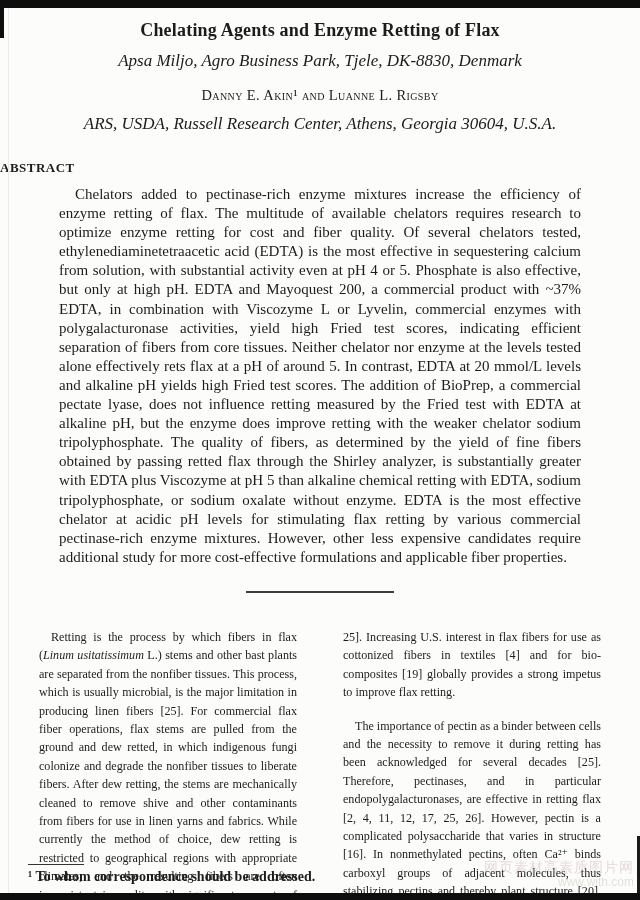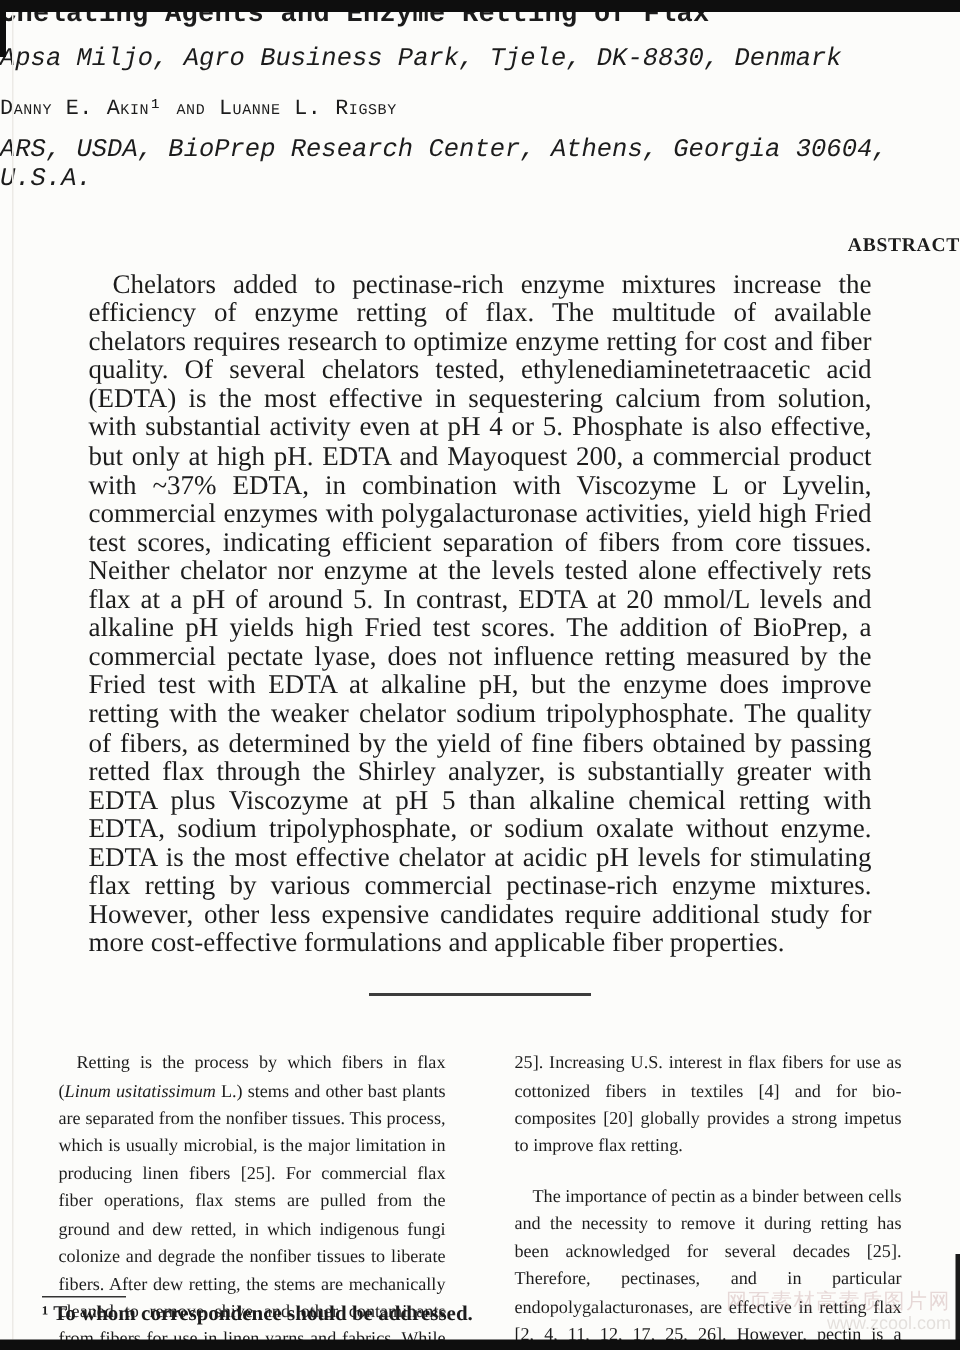--- a/index.html
+++ b/index.html
@@ -12,34 +12,34 @@
     color:#1c1c1c;
     overflow:hidden;
     box-sizing:border-box;
   }
   .top-bar    { position:absolute; top:0; left:0; right:0; height:8px; background:#0e0e0e; }
   .bottom-bar { position:absolute; bottom:0; left:0; right:0; height:7px; background:#0e0e0e; }
   .left-notch  { position:absolute; top:0; left:0; width:4px; height:38px; background:#0e0e0e; }
   .right-notch { position:absolute; bottom:0; right:0; width:3px; height:64px; background:#1a1a1a; }
   .scan-shadow { position:absolute; top:8px; bottom:7px; left:8px; width:1px; background:#eceae6; }
 
-  .header { text-align:left;font-family:Liberation Mono, monospace; }
+  .header { padding-top:20px; text-align:center; }
   .title  { font-size:18px; font-weight:bold; letter-spacing:0.2px; }
   .author { margin-top:16px; font-variant:small-caps; font-size:14.5px; letter-spacing:0.4px; }
   .affil  { margin-top:10px; font-style:italic; font-size:17px; }
   .author-2 { }
 
   .abstract-heading {
-    margin-top:26px; text-align:right;
+    margin-top:26px; text-align:left;
     font-weight:bold; font-size:13px; letter-spacing:0.5px;
   }
   .abstract-text {
     width:522px; margin:9px auto 0;
     text-align:justify; text-indent:16px;
-    font-size:18px; line-height:19.1px;
+    font-size:15px; line-height:19.1px;
   }
 
   .divider {
     width:148px; margin:24px auto 0;
     border:0; border-top:2px solid #3c3c3c; height:0;
   }
 
   .columns {
     display:flex; gap:16px;
     padding:0 24px; margin-top:20px;
@@ -76,43 +76,43 @@
 
 <div class="page">
   <div class="top-bar"></div>
   <div class="left-notch"></div>
   <div class="scan-shadow"></div>
 
   <div class="header">
     <div class="title">Chelating Agents and Enzyme Retting of Flax</div>
     <div class="affil">Apsa Miljo, Agro Business Park, Tjele, DK-8830, Denmark</div>
     <div class="author author-2">Danny E. Akin¹ and Luanne L. Rigsby</div>
-    <div class="affil">ARS, USDA, BioPrep Research Center, Athens, Georgia 30604, U.S.A.</div>
+    <div class="affil">ARS, USDA, Russell Research Center, Athens, Georgia 30604, U.S.A.</div>
   </div>
 
   <div class="abstract-heading">ABSTRACT</div>
   <p class="abstract-text">Chelators added to pectinase-rich enzyme mixtures increase the efficiency of enzyme retting of flax. The multitude of available chelators requires research to optimize enzyme retting for cost and fiber quality. Of several chelators tested, ethylenediaminetetraacetic acid (EDTA) is the most effective in sequestering calcium from solution, with substantial activity even at pH 4 or 5. Phosphate is also effective, but only at high pH. EDTA and Mayoquest 200, a commercial product with ~37% EDTA, in combination with Viscozyme L or Lyvelin, commercial enzymes with polygalacturonase activities, yield high Fried test scores, indicating efficient separation of fibers from core tissues. Neither chelator nor enzyme at the levels tested alone effectively rets flax at a pH of around 5. In contrast, EDTA at 20 mmol/L levels and alkaline pH yields high Fried test scores. The addition of BioPrep, a commercial pectate lyase, does not influence retting measured by the Fried test with EDTA at alkaline pH, but the enzyme does improve retting with the weaker chelator sodium tripolyphosphate. The quality of fibers, as determined by the yield of fine fibers obtained by passing retted flax through the Shirley analyzer, is substantially greater with EDTA plus Viscozyme at pH 5 than alkaline chemical retting with EDTA, sodium tripolyphosphate, or sodium oxalate without enzyme. EDTA is the most effective chelator at acidic pH levels for stimulating flax retting by various commercial pectinase-rich enzyme mixtures. However, other less expensive candidates require additional study for more cost-effective formulations and applicable fiber properties.</p>
 
   <hr class="divider">
 
   <div class="columns">
     <div class="col">
       <p class="indent"><span>Retting is the process by which fibers in flax (</span><i>Linum usitatissimum</i><span> L.) stems and other bast plants are separated from the nonfiber tissues. This process, which is usually microbial, is the major limitation in producing linen fibers [25]. For commercial flax fiber operations, flax stems are pulled from the ground and dew retted, in which indigenous fungi colonize and degrade the nonfiber tissues to liberate fibers. After dew retting, the stems are mechanically cleaned to remove shive and other contaminants from fibers for use in linen yarns and fabrics. While currently the method of choice, dew retting is restricted to geographical regions with appropriate climates, and the resulting fibers are often inconsistent in quality with significant amounts of dirt and contaminants [21, 25]. Therefore, considerable research has focused on alternative chemical and enzymatic methods to improve the consistency of fiber quality [1, 4, 5, 9, 10, 14, 21, 22,</span></p>
     </div>
     <div class="col">
-      <p>25]. Increasing U.S. interest in flax fibers for use as cottonized fibers in textiles [4] and for bio-composites [20] globally provides a strong impetus to improve flax retting.</p>
+      <p>25]. Increasing U.S. interest in flax fibers for use as cottonized fibers in textiles [4] and for bio-composites [19] globally provides a strong impetus to improve flax retting.</p>
       <p class="indent"><span>The importance of pectin as a binder between cells and the necessity to remove it during retting has been acknowledged for several decades [25]. Therefore, pectinases, and in particular endopolygalacturonases, are effective in retting flax [2, 4, 11, 12, 17, 25, 26]. However, pectin is a complicated polysaccharide that varies in structure [16]. In nonmethylated pectins, often Ca²⁺ binds carboxyl groups of adjacent molecules, thus stabilizing pectins and thereby plant structure [20]. In flax, recent research has indicated that acidic pectins and Ca²⁺ are located preferentially in the epidermal regions of flax [18], likely contributing to the structural integrity of the stem and bast fibers. Therefore, complex formers, </span><i>e.g.,</i><span> chelators, such as ethylenediaminetetraacetic acid (EDTA) to remove Ca²⁺ have proven useful in retting flax and in facilitating enzyme retting [4, 7, 9, 11, 21].</span></p>
     </div>
   </div>
 
   <div class="footnote">
     <hr class="footnote-rule">
     <span>¹ To whom correspondence should be addressed.</span>
   </div>
 
   <div class="watermark">
     <div class="wm1">网页素材高素质图片网</div>
-    <div class="wm2">www.zcool.com</div>
+    <div class="wm2">www.with.com</div>
   </div>
 
   <div class="right-notch"></div>
   <div class="bottom-bar"></div>
 </div>
 
 </body></html>

